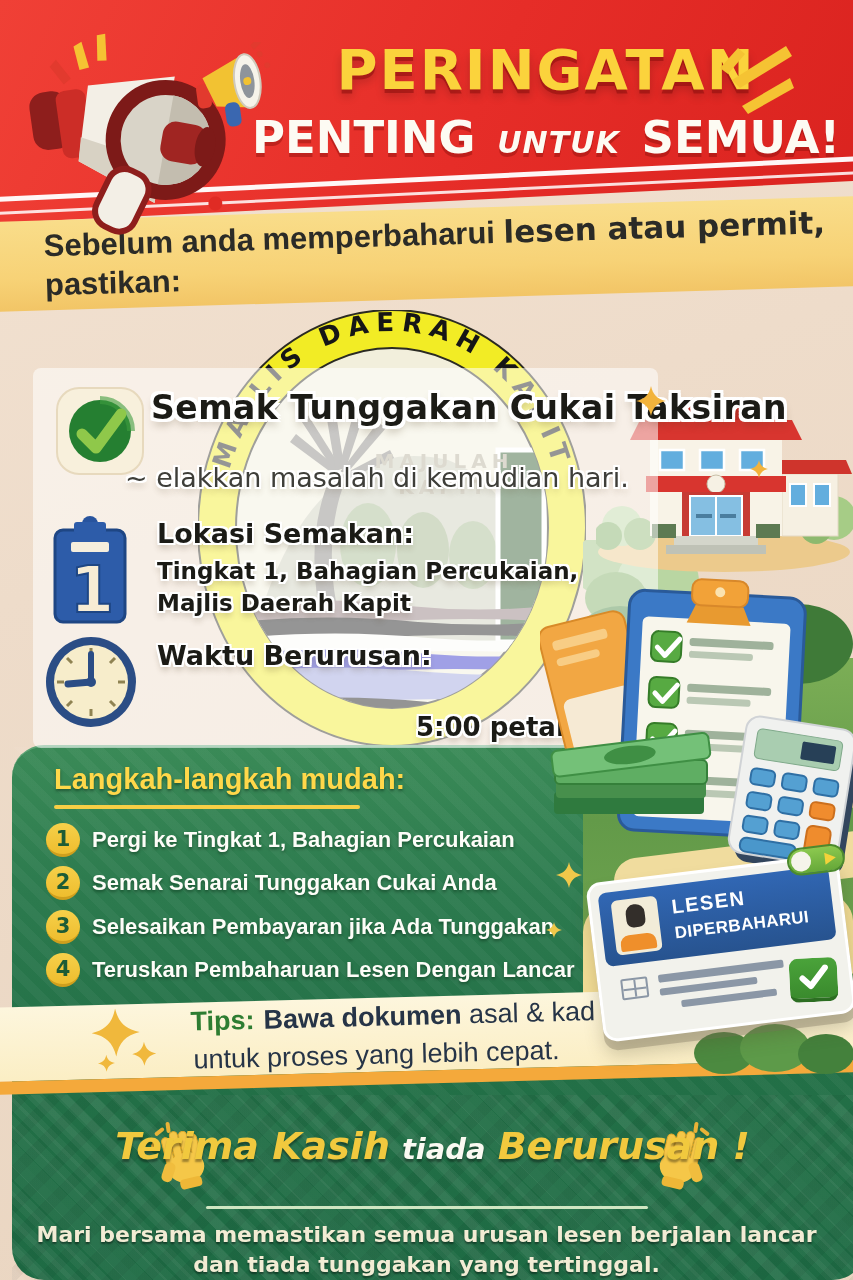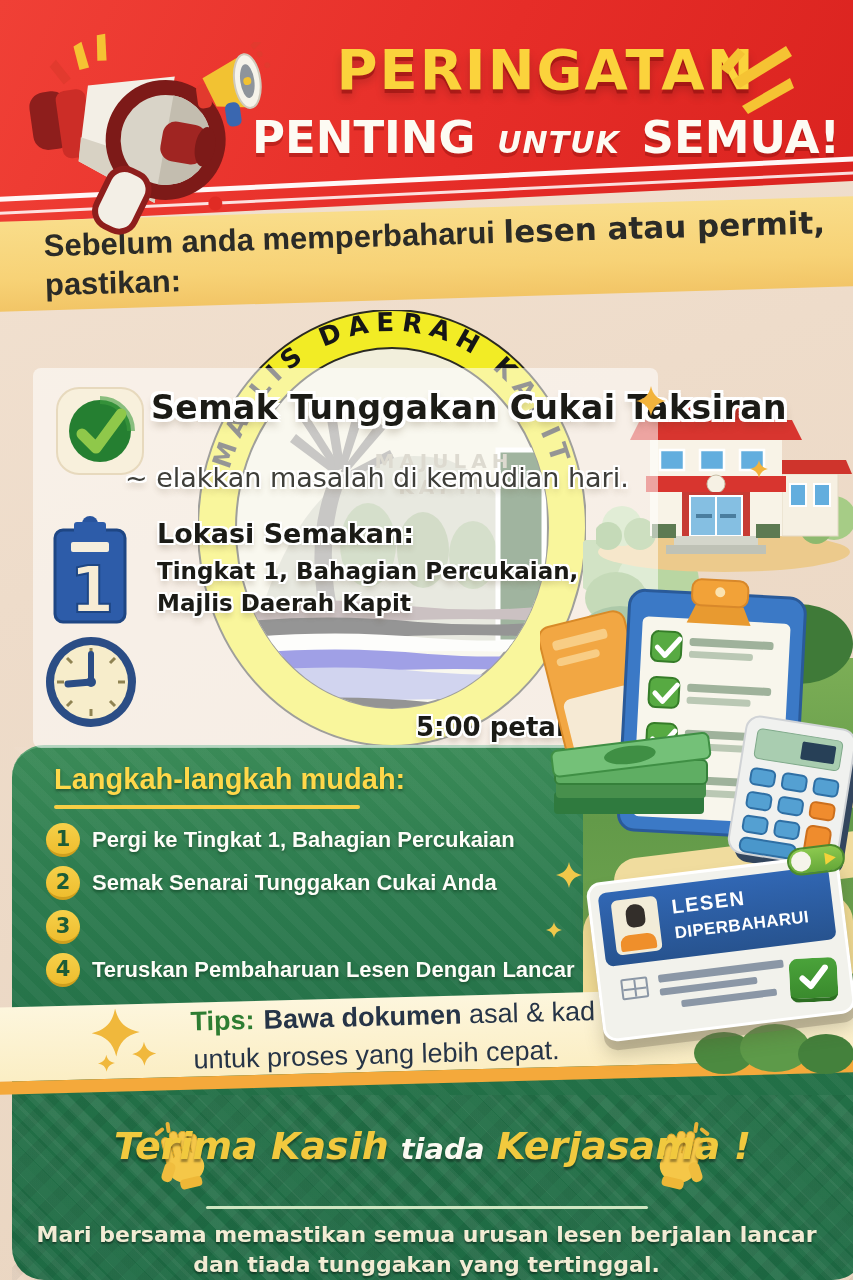--- a/index.html
+++ b/index.html
@@ -195,20 +195,21 @@
     <div class="step" style="top:76px;">
       <span class="step-num">1</span>
       <span class="step-text">Pergi ke Tingkat 1, Bahagian Percukaian</span>
     </div>
     <div class="step" style="top:119px;">
       <span class="step-num">2</span>
       <span class="step-text">Semak Senarai Tunggakan Cukai Anda</span>
     </div>
     <div class="step" style="top:163px;">
       <span class="step-num">3</span>
+      <span class="step-text">Selesaikan Pembayaran jika Ada Tunggakan</span>
     </div>
     <div class="step" style="top:206px;">
       <span class="step-num">4</span>
       <span class="step-text">Teruskan Pembaharuan Lesen Dengan Lancar</span>
     </div>
   </div>
 
   <div class="abs" id="scenery">
     <div id="grass"></div>
     <div class="path1"></div>
@@ -300,20 +301,21 @@
           <line x1="75" y1="48" x2="82" y2="48"></line>
         <line x1="24" y1="24" x2="29" y2="29"></line>
           <line x1="67" y1="67" x2="72" y2="72"></line>
         <line x1="24" y1="72" x2="29" y2="67"></line>
           <line x1="67" y1="29" x2="72" y2="24"></line>
       </g>
       <line x1="48" y1="48" x2="48" y2="20" stroke="#2b4d85" stroke-width="6" stroke-linecap="round"></line>
       <line x1="48" y1="48" x2="25" y2="50" stroke="#2b4d85" stroke-width="7" stroke-linecap="round"></line>
       <circle cx="48" cy="48" r="5" fill="#2b4d85"></circle>
     </svg>
+    <div class="abs bub ow2 nowrap hours-label">Waktu Berurusan:</div>
     <div class="abs bub ow2 nowrap hours-line2">5:00 petang</div>
   </div>
 
   <div class="abs" id="tips-band">
     <svg id="tips-sparkle" width="78" height="72" viewBox="0 0 78 72">
       <path d="M30 0 C33 14 40 21 54 24 C40 27 33 34 30 48 C27 34 20 27 6 24 C20 21 27 14 30 0 Z" fill="#f0b83c"></path>
       <path d="M58 34 C59.5 41 63 44.5 70 46 C63 47.5 59.5 51 58 58 C56.5 51 53 47.5 46 46 C53 44.5 56.5 41 58 34 Z" fill="#f0b83c"></path>
       <path d="M20 46 C21 51 23.5 53.5 28.5 54.5 C23.5 55.5 21 58 20 63 C19 58 16.5 55.5 11.5 54.5 C16.5 53.5 19 51 20 46 Z" fill="#f0b83c"></path>
     </svg>
     <div id="tips-line1">
@@ -514,21 +516,21 @@
       <rect x="26" y="57" width="22" height="10" rx="4" fill="#eeb737"></rect>
     </g>
     <rect x="4" y="8" width="11" height="4" rx="2" fill="#e8b237" transform="rotate(-38 9 10)"></rect>
     <rect x="16" y="0" width="4" height="11" rx="2" fill="#e8b237" transform="rotate(-8 18 5)"></rect>
     <rect x="0" y="20" width="9" height="4" rx="2" fill="#e8b237" transform="rotate(-64 4 22)"></rect>
   </svg>
 
   <div class="abs" id="thanks-row">
     <span class="thanks-yellow">Terima Kasih</span>
     <span class="thanks-white">tiada</span>
-    <span class="thanks-yellow">Kerjasama !</span>
+    <span class="thanks-yellow">Berurusan !</span>
   </div>
   <div class="abs" id="thanks-underline"></div>
 
   <div class="abs footer-line" id="footer-line1">
     <span>Mari bersama memastikan semua urusan lesen berjalan </span><span style="font-weight:bold;">lancar</span>
   </div>
   <div class="abs footer-line" id="footer-line2">dan tiada tunggakan yang tertinggal.</div>
 
 </div>
 

